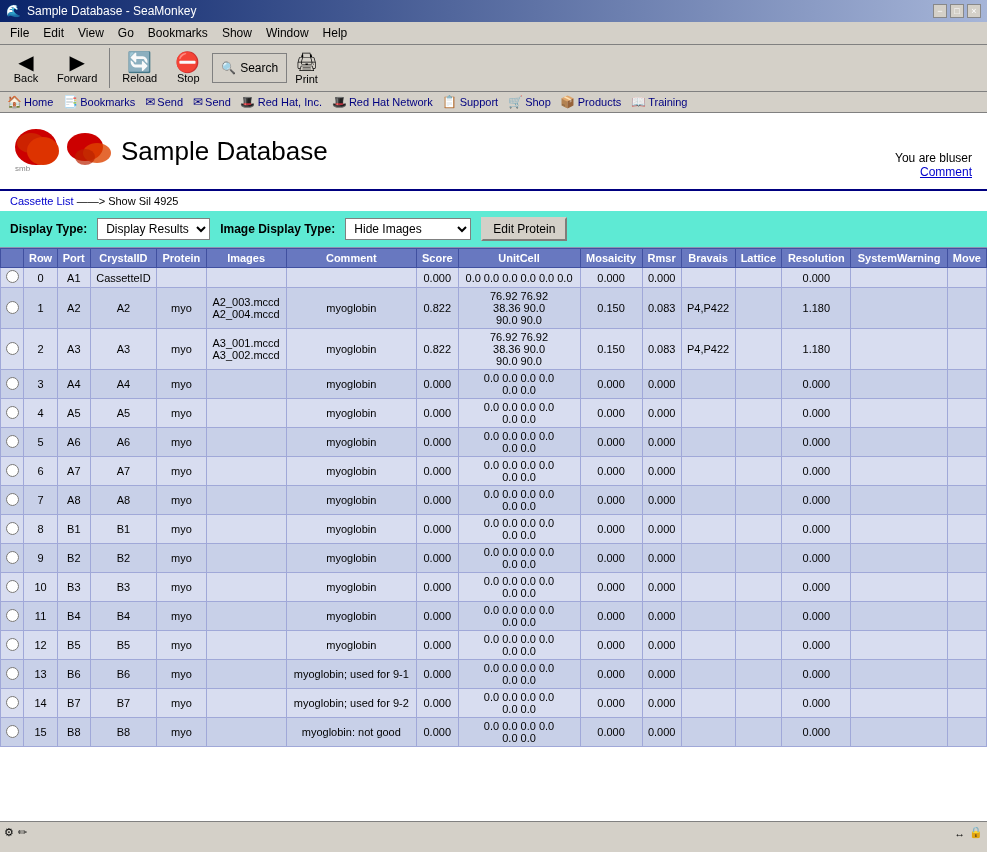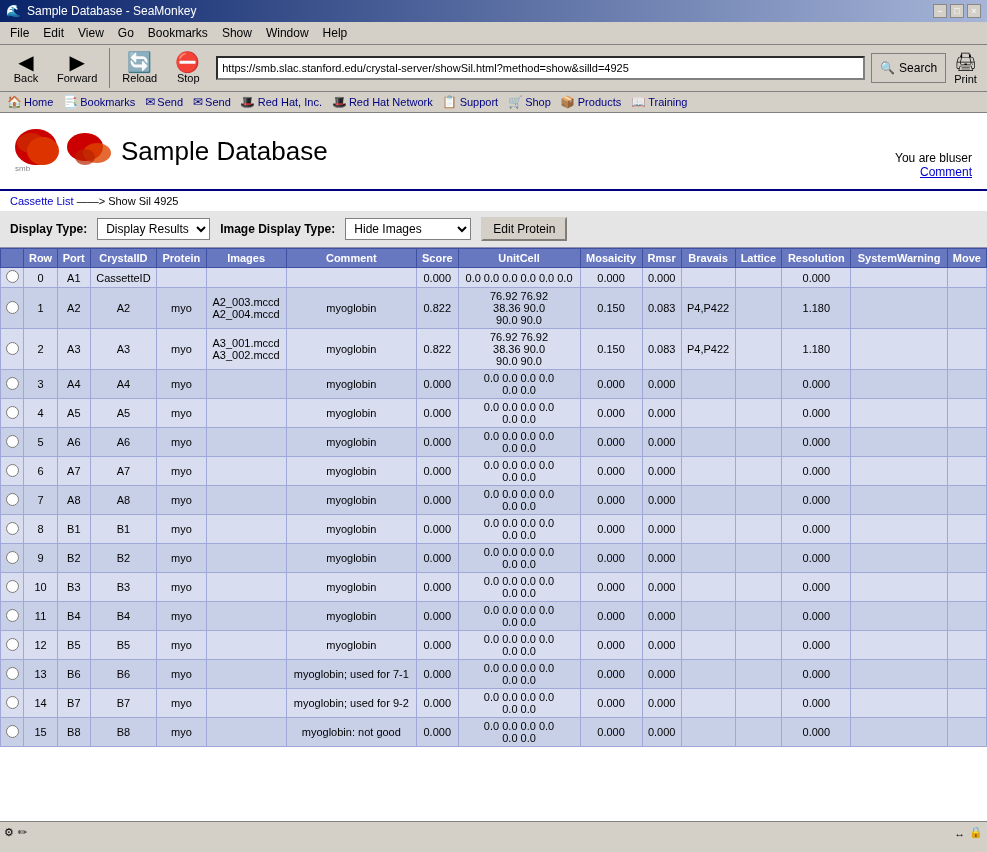--- a/index.html
+++ b/index.html
@@ -149,21 +149,21 @@
     .breadcrumb {
       background: white;
       padding: 4px 10px;
       font-size: 11px;
       color: #000;
     }
     .breadcrumb a { color: #0000cc; text-decoration: none; cursor: pointer; }
 
     
     .controls-bar {
-      background: #e5e5e5;
+      background: #5eead4;
       padding: 6px 10px;
       display: flex;
       align-items: center;
       gap: 10px;
       border-bottom: 1px solid #9090b0;
     }
     .controls-bar label { font-size: 12px; font-weight: bold; }
     .controls-bar select {
       padding: 2px 4px;
       font-size: 12px;
@@ -255,23 +255,20 @@
     <span>Forward</span>
   </div>
   <div class="toolbar-separator"></div>
   <div class="toolbar-btn">
     <span class="icon">🔄</span>
     <span>Reload</span>
   </div>
   <div class="toolbar-btn">
     <span class="icon">⛔</span>
     <span>Stop</span>
-  </div>
-  <div class="address-bar">
-    <span style="font-size:11px;overflow:hidden;white-space:nowrap;max-width:460px;">https://smb.slac.stanford.edu/crystal-server/showSil.html?method=show&amp;silld=4925</span>
   </div>
   <div class="search-btn">
     <span style="margin-right:4px;">🔍</span>
     <span>Search</span>
   </div>
   <div class="print-btn">
     <span class="icon" style="font-size:18px;">🖨</span>
     <span>Print</span>
   </div>
 </div>
@@ -639,21 +636,21 @@
               <td style="white-space: pre-line;"></td>
               <td style="white-space: pre-line;"></td>
             </tr>
             <tr class="row-odd">
               <td><input type="radio" name="row-select" style=""></td>
               <td style="white-space: pre-line;">13</td>
               <td style="white-space: pre-line;">B6</td>
               <td style="white-space: pre-line;">B6</td>
               <td style="white-space: pre-line;">myo</td>
               <td style="white-space: pre-line;"></td>
-              <td style="white-space: pre-line;">myoglobin; used for 7-1</td>
+              <td style="white-space: pre-line;">myoglobin; used for 9-1</td>
               <td style="white-space: pre-line;">0.000</td>
               <td style="white-space: pre-line;">0.0 0.0 0.0 0.0
 0.0 0.0</td>
               <td style="white-space: pre-line;">0.000</td>
               <td style="white-space: pre-line;">0.000</td>
               <td style="white-space: pre-line;"></td>
               <td style="white-space: pre-line;"></td>
               <td style="white-space: pre-line;">0.000</td>
               <td style="white-space: pre-line;"></td>
               <td style="white-space: pre-line;"></td>

